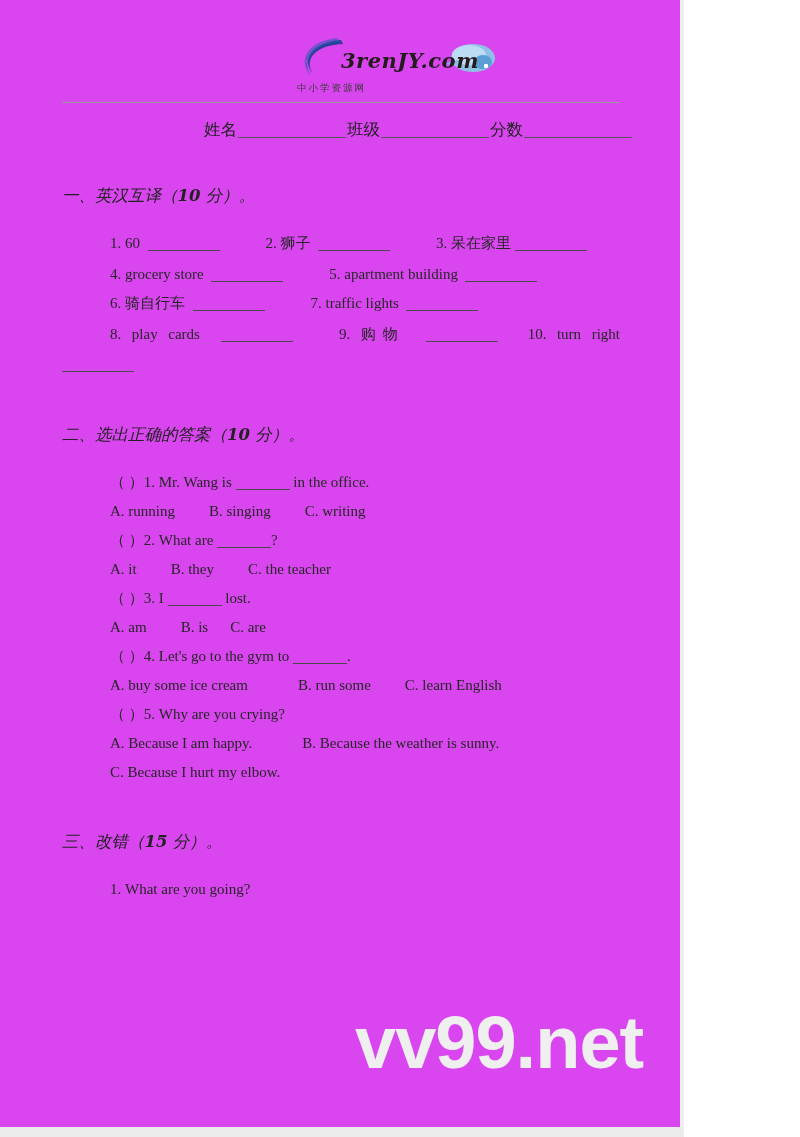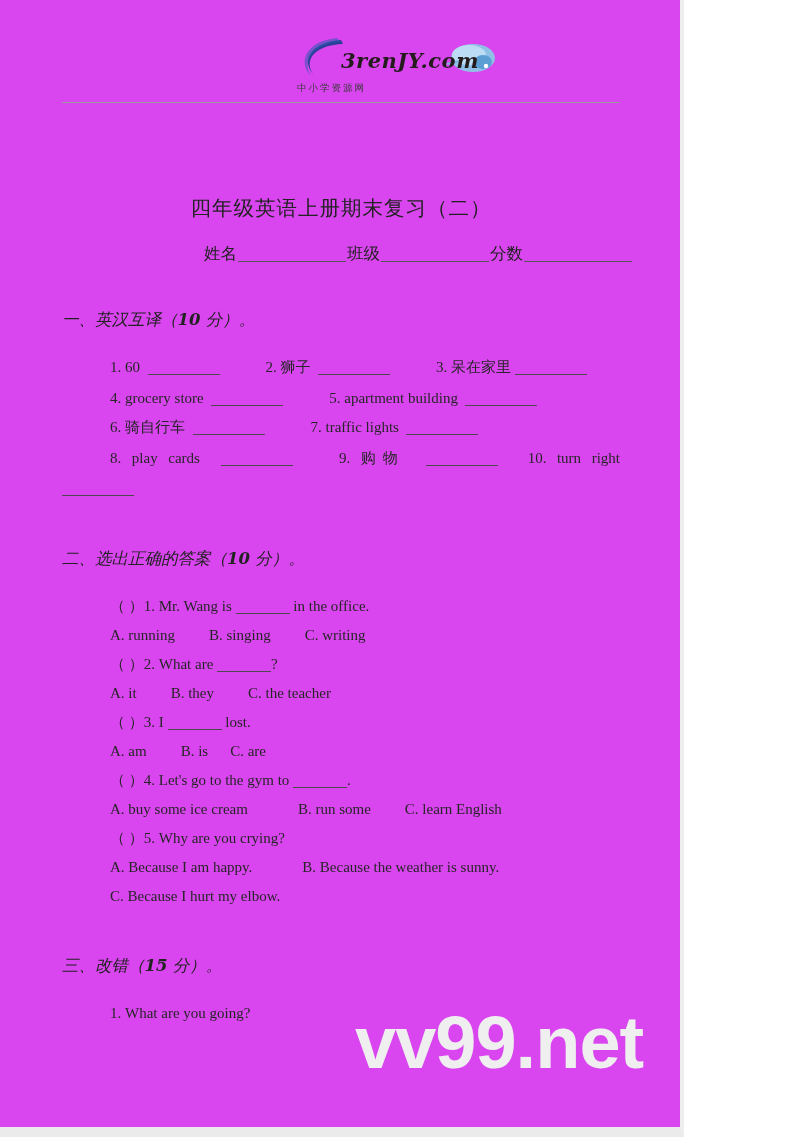--- a/index.html
+++ b/index.html
@@ -186,21 +186,20 @@
           <ellipse cx="186" cy="28" rx="9" ry="7" fill="#5b9ed4"></ellipse>
           <circle cx="189" cy="32" r="2.2" fill="#ffffff"></circle>
           <path d="M150 30 L162 27" stroke="#7bb3de" stroke-width="2" fill="none"></path>
           <text x="44" y="34" font-family="DejaVu Serif, serif" font-style="italic" font-weight="bold" font-size="21" fill="#241c1c" letter-spacing="0.5">3renJY.com</text>
         </svg>
       </div>
       <div class="logo-sub">中小学资源网</div>
       <hr class="head-rule">
     </div>
 
-    <h1 class="doc-title">四年级英语上册期末复习（二）</h1>
 
     <div class="id-line"><span>姓名</span><span class="fill"></span><span>班级</span><span class="fill"></span><span>分数</span><span class="fill"></span></div>
 
     <h2 class="sec-head"><span>一、英汉互译（</span><b>10</b><span> 分）。</span></h2>
 
     <div class="trans-flow"><span class="lead"></span><span class="item"><span>1.</span>&nbsp;<span>60</span>&nbsp;&nbsp;<span class="blank w-med"></span></span><span class="gap-lg"></span><span class="item"><span>2.</span>&nbsp;<span class="cn">狮子</span>&nbsp;&nbsp;<span class="blank w-med"></span></span><span class="gap-lg"></span><span class="item"><span>3.</span>&nbsp;<span class="cn">呆在家里</span></span>
       <span class="blank w-med"></span><br><span class="lead"></span><span class="item"><span>4.</span>&nbsp;<span>grocery store</span>&nbsp;&nbsp;<span class="blank w-med"></span></span><span class="gap-lg"></span><span class="item"><span>5.</span>&nbsp;<span>apartment building</span>&nbsp;&nbsp;<span class="blank w-med"></span></span><br><span class="lead"></span><span class="item"><span>6.</span>&nbsp;<span class="cn">骑自行车</span>&nbsp;&nbsp;<span class="blank w-med"></span></span><span class="gap-lg"></span><span class="item"><span>7.</span>&nbsp;<span>traffic lights</span>&nbsp;&nbsp;<span class="blank w-med"></span></span><br><span class="lead"></span><span class="item"><span>8.</span>&nbsp;<span>play cards</span>&nbsp;&nbsp;<span class="blank w-med"></span></span><span class="gap-lg"></span><span class="item"><span>9.</span>&nbsp;<span class="cn">购物</span>&nbsp;&nbsp;<span class="blank w-med"></span></span><span class="gap-md"></span><span class="item"><span>10.</span>&nbsp;<span>turn right</span></span>
       <span class="blank w-med"></span></div>
 
     <h2 class="sec-head"><span>二、选出正确的答案（</span><b>10</b><span> 分）。</span></h2>

